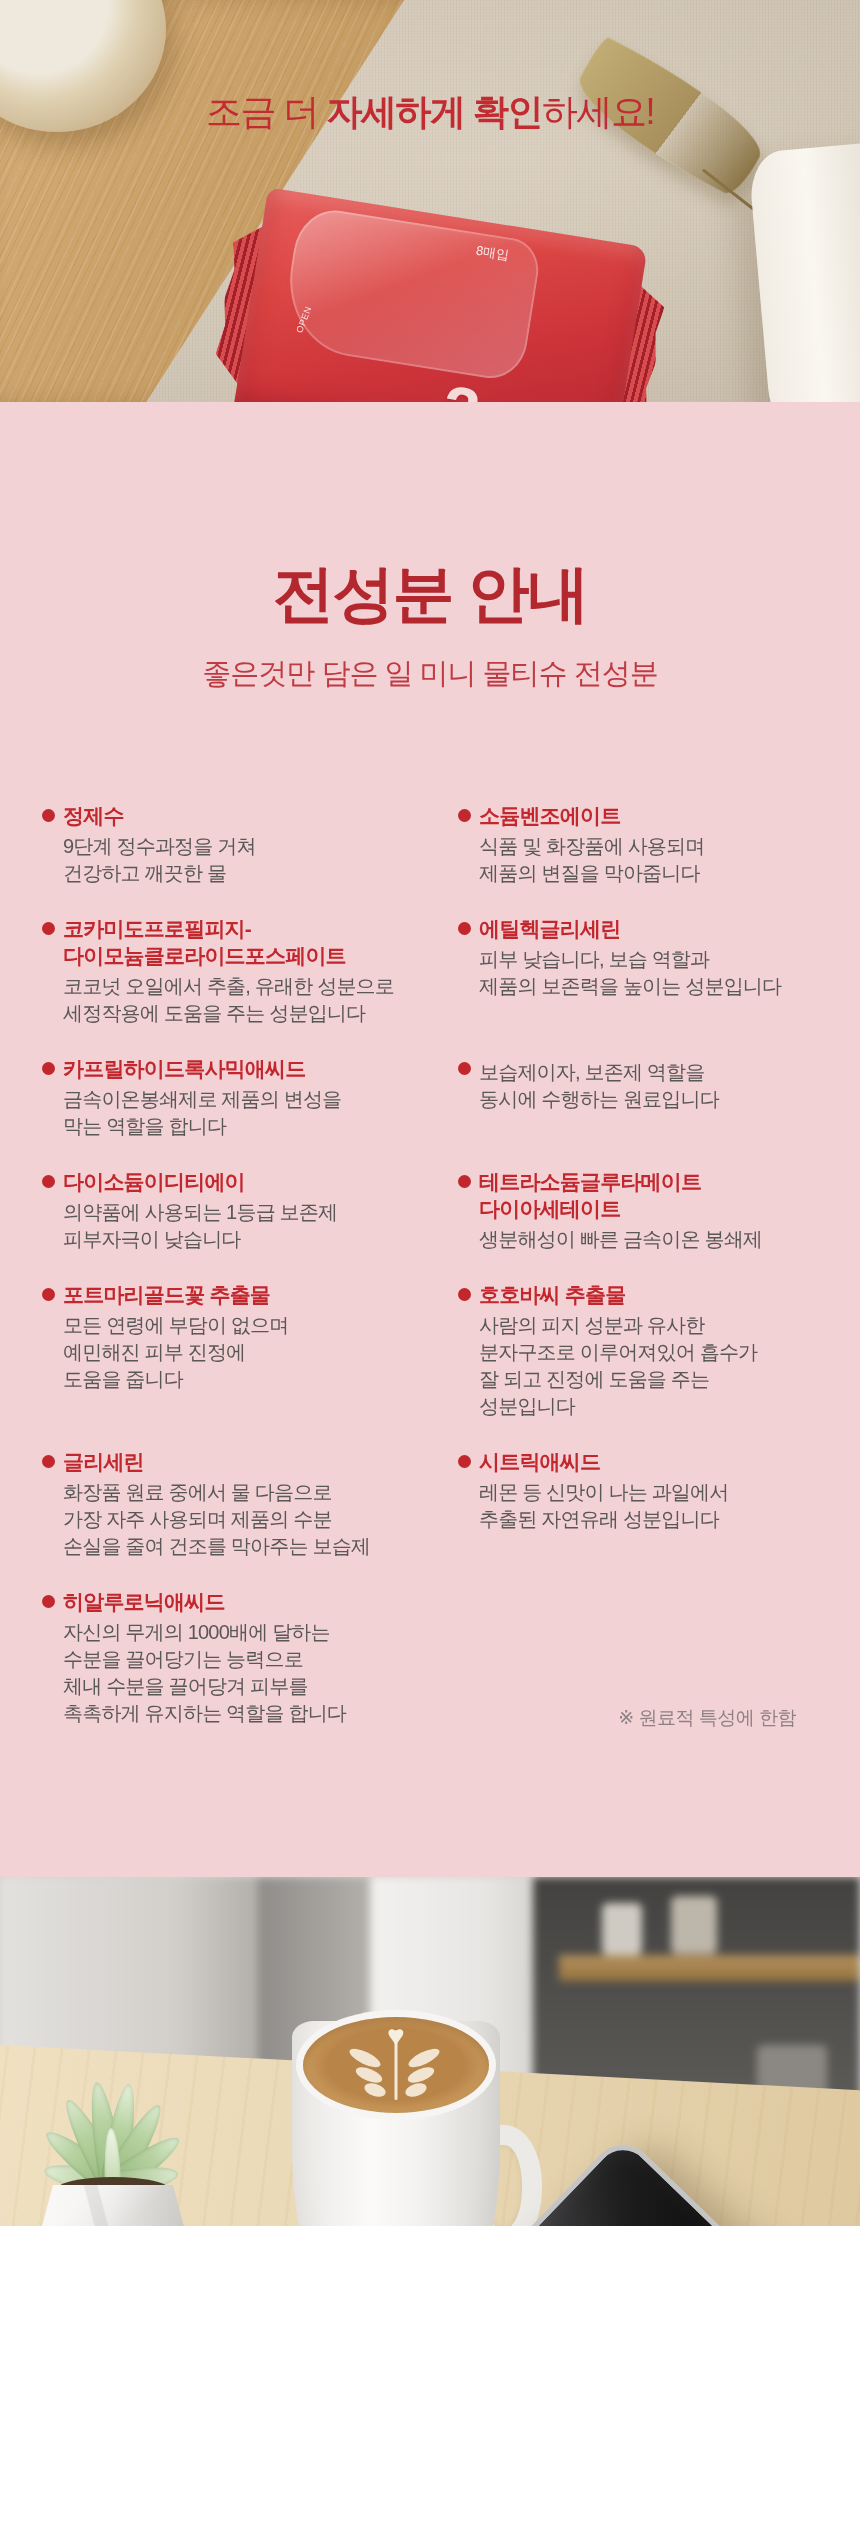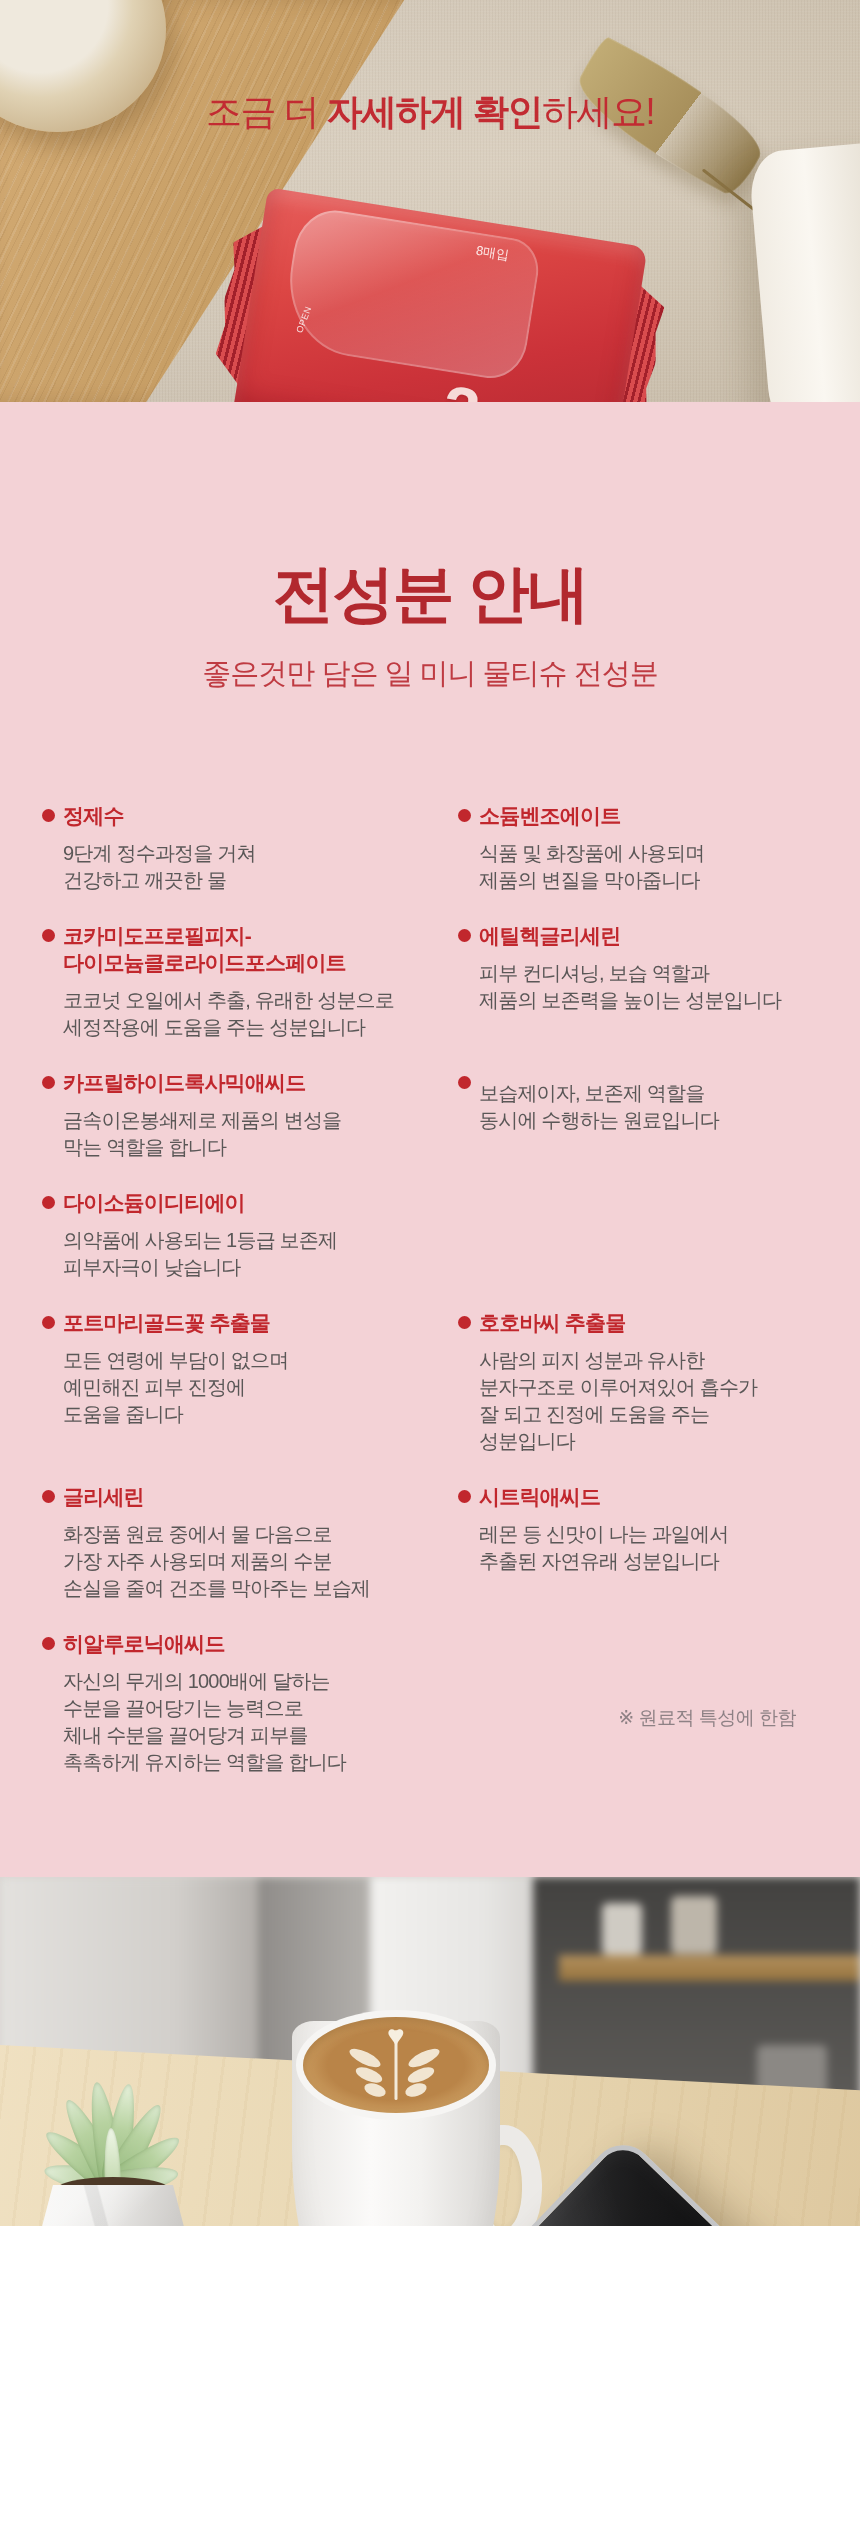--- a/index.html
+++ b/index.html
@@ -78,21 +78,21 @@
     font-size:62px; font-weight:bold; letter-spacing:-2px; color:#b2282e; }
   .ing-subtitle { position:absolute; left:0; top:252px; width:100%; text-align:center;
     font-size:29px; letter-spacing:-1px; color:#bf3b42; }
   .ing-rows { position:absolute; left:42px; right:38px; top:400px; }
   .ing-row { display:grid; grid-template-columns:416px 1fr; margin-bottom:28px; }
   .ing { position:relative; padding-left:21px; }
   .dot { position:absolute; left:0; top:7px; width:13px; height:13px; border-radius:50%; background:#c1272d; }
   .ing-name { font-size:21px; font-weight:bold; color:#c1272d; line-height:27px;
     letter-spacing:-0.8px; white-space:pre-line; }
   .ing-desc { font-size:20px; color:#5a5757; line-height:27px; letter-spacing:-0.8px;
-    white-space:pre-line; margin-top:11px; }
+    white-space:pre-line; margin-top:4px; }
   .ing-footnote { position:absolute; top:1303px; right:64px; font-size:19px;
     letter-spacing:-0.5px; color:#8e8185; }
 
   
   .footer-photo { position:relative; width:860px; height:646px; overflow:hidden; background:#d7d4d0; }
   .fp-wall { position:absolute; inset:0; filter:blur(4px); }
   .fp-wall-left { position:absolute; left:0; top:0; width:34%; height:70%;
     background:linear-gradient(90deg,#e3e1de 0%,#d2cfcb 60%,#a5a19d 100%); }
   .fp-wall-mid { position:absolute; left:30%; top:0; width:13%; height:72%;
     background:linear-gradient(90deg,#8f8c89,#b3b0ac); }
@@ -250,21 +250,21 @@
         <div class="ing">
           <span class="dot"></span>
           <h3 class="ing-name">코카미도프로필피지-
 다이모늄클로라이드포스페이트</h3>
           <p class="ing-desc">코코넛 오일에서 추출, 유래한 성분으로
 세정작용에 도움을 주는 성분입니다</p>
         </div>
         <div class="ing">
           <span class="dot"></span>
           <h3 class="ing-name">에틸헥글리세린</h3>
-          <p class="ing-desc">피부 컨디셔닝, 보습 역할과
+          <p class="ing-desc">피부 낮습니다, 보습 역할과
 제품의 보존력을 높이는 성분입니다</p>
         </div>
       </div>
 
       <div class="ing-row">
         <div class="ing">
           <span class="dot"></span>
           <h3 class="ing-name">카프릴하이드록사믹애씨드</h3>
           <p class="ing-desc">금속이온봉쇄제로 제품의 변성을
 막는 역할을 합니다</p>
@@ -275,20 +275,26 @@
 동시에 수행하는 원료입니다</p>
         </div>
       </div>
 
       <div class="ing-row">
         <div class="ing">
           <span class="dot"></span>
           <h3 class="ing-name">다이소듐이디티에이</h3>
           <p class="ing-desc">의약품에 사용되는 1등급 보존제
 피부자극이 낮습니다</p>
+        </div>
+        <div class="ing">
+          <span class="dot"></span>
+          <h3 class="ing-name">테트라소듐글루타메이트
+다이아세테이트</h3>
+          <p class="ing-desc">생분해성이 빠른 금속이온 봉쇄제</p>
         </div>
       </div>
 
       <div class="ing-row">
         <div class="ing">
           <span class="dot"></span>
           <h3 class="ing-name">포트마리골드꽃 추출물</h3>
           <p class="ing-desc">모든 연령에 부담이 없으며
 예민해진 피부 진정에
 도움을 줍니다</p>

